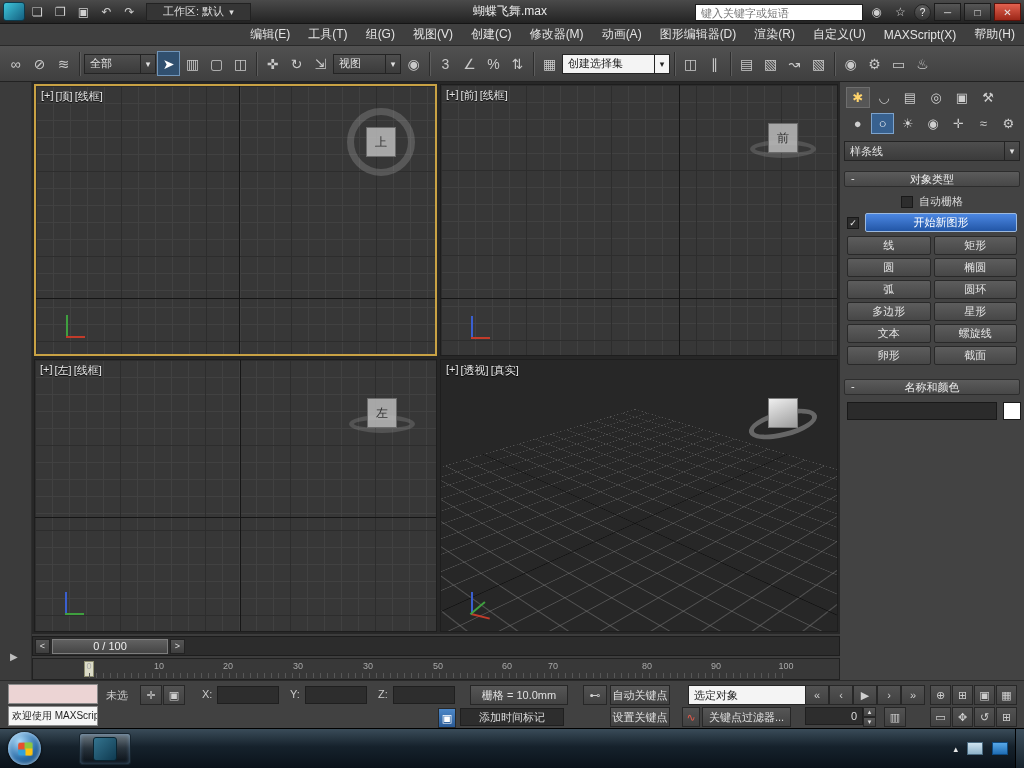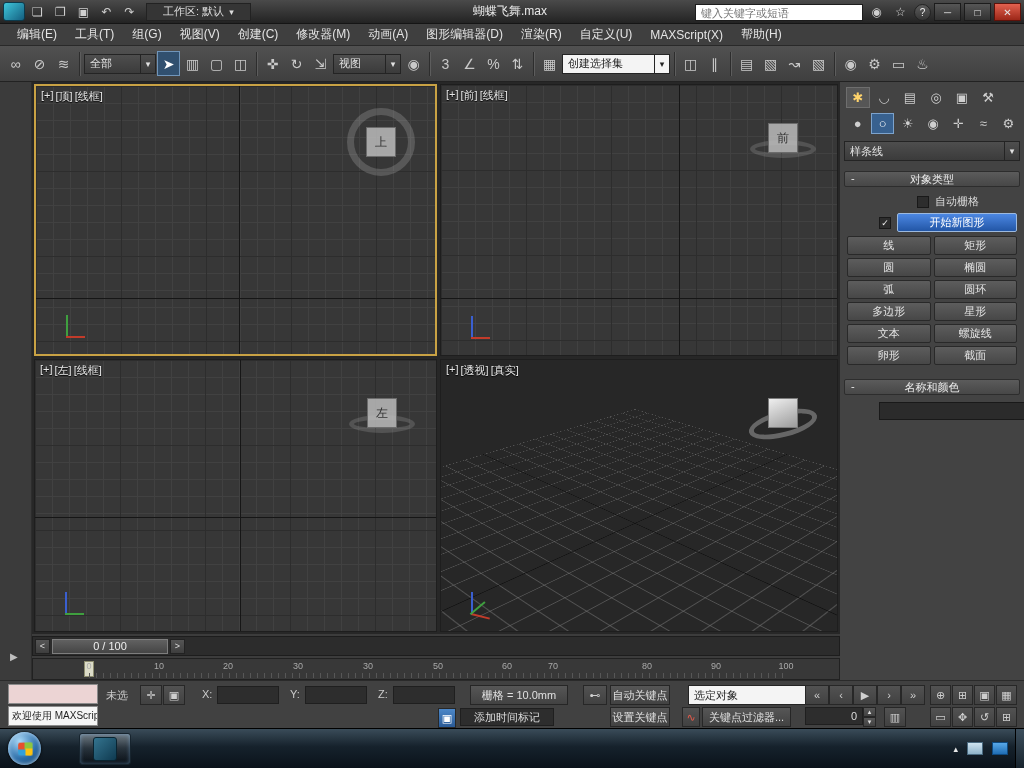--- a/index.html
+++ b/index.html
@@ -13,21 +13,21 @@
 .tb-ico{width:21px;height:19px;display:flex;align-items:center;justify-content:center;color:#cfcfcf;font-size:12px;flex:0 0 auto;}
 .workspace{display:flex;align-items:center;gap:5px;background:#353535;border:1px solid #222;height:18px;padding:0 16px;color:#ddd;font-size:11px;flex:0 0 auto;margin-left:4px;}
 .tb-title{position:absolute;left:300px;width:420px;text-align:center;color:#e9e9e9;font-size:12px;pointer-events:none;}
 .tb-right{margin-left:auto;display:flex;align-items:flex-end;gap:3px;}
 .search-input{width:168px;height:17px;background:#fff;border:1px solid #1d1d1d;color:#444;font-size:11px;padding:0 5px;}
 .help-circle{width:17px;height:17px;border-radius:50%;background:linear-gradient(#5c5c5c,#353535);border:1px solid #222;display:flex;align-items:center;justify-content:center;font-size:10px;color:#eee;}
 .win-btn{width:27px;height:18px;display:flex;align-items:center;justify-content:center;color:#e6e6e6;font-size:10px;background:linear-gradient(#565656,#323232);border:1px solid #1c1c1c;}
 .win-close{background:linear-gradient(#e2614f,#9c2718);border-color:#5e120a;}
 
 
-.menubar{height:22px;background:#3f3f3f;display:flex;align-items:center;padding-left:8px;border-bottom:1px solid #292929;}
+.menubar{height:22px;background:#3f3f3f;display:flex;align-items:center;padding-left:8px;border-bottom:1px solid #292929;justify-content:flex-end;}
 .menu-item{padding:3px 9px;color:#e4e4e4;font-size:12px;white-space:nowrap;}
 
 
 .toolbar{height:36px;background:linear-gradient(#515151,#3f3f3f);display:flex;align-items:center;gap:1px;padding:0 4px;border-bottom:1px solid #222;}
 .t-ico{min-width:23px;height:25px;display:flex;align-items:center;justify-content:center;color:#c9c9c9;font-size:14px;border:1px solid transparent;flex:0 0 auto;}
 .t-ico.active{background:#31506f;border:1px solid #7095ba;color:#fff;}
 .t-sep{width:1px;height:24px;background:#2d2d2d;margin:0 3px;box-shadow:1px 0 0 #5d5d5d;flex:0 0 auto;}
 .combo{height:20px;display:flex;align-items:center;border:1px solid #242424;flex:0 0 auto;}
 .combo.dark{background:linear-gradient(#4e4e4e,#3b3b3b);color:#e2e2e2;}
 .combo.light{background:#f4f4f4;color:#222;}
@@ -80,21 +80,21 @@
 
 .cmd-panel{width:184px;background:#434343;padding:3px 4px;font-size:11px;flex:0 0 auto;}
 .cp-tabs{display:flex;gap:2px;padding:2px 0 3px 2px;}
 .cp-tab{width:24px;height:21px;display:flex;align-items:center;justify-content:center;color:#cfcfcf;font-size:13px;}
 .cp-tab.active{background:#565656;border:1px solid #6e6e6e;color:#ffd36a;}
 .cp-tab.bluesel{background:#38618f;border:1px solid #7da3cc;color:#fff;}
 .cp-combo{width:100%;margin:4px 0 2px 0;}
 .rollout-hd{height:16px;margin-top:10px;background:linear-gradient(#5b5b5b,#474747);border:1px solid #2d2d2d;border-radius:2px;display:flex;align-items:center;justify-content:center;position:relative;color:#ececec;font-size:11px;}
 .rollout-hd .minus{position:absolute;left:6px;top:0;}
 .cp-body{padding:7px 3px 4px 3px;display:flex;flex-direction:column;gap:4px;}
-.cp-row{display:flex;align-items:center;gap:6px;margin-left:32px;}
+.cp-row{display:flex;align-items:center;gap:6px;}
 .checkbox{width:12px;height:12px;background:#2d2d2d;border:1px solid #191919;display:flex;align-items:center;justify-content:center;font-size:9px;color:#efefef;flex:0 0 auto;}
 .btn{height:19px;background:linear-gradient(#5d5d5d,#474747);border:1px solid #292929;border-radius:2px;display:flex;align-items:center;justify-content:center;color:#e4e4e4;font-size:11px;}
 .btn.primary{background:linear-gradient(#4c87e2,#2256a6);border:1px solid #9cb9de;color:#fff;text-align:right;}
 .shape-grid{display:grid;grid-template-columns:1fr 1fr;gap:3px;}
 .name-input{flex:1;height:18px;background:#2b2b2b;border:1px solid #191919;color:#ddd;padding:0 3px;font-size:11px;}
 .color-swatch{width:18px;height:18px;background:#fff;border:1px solid #191919;flex:0 0 auto;}
 
 
 .statusbar{position:relative;height:48px;background:#414141;border-top:1px solid #2a2a2a;font-size:11px;}
 .sb-field{position:absolute;height:18px;background:#2d2d2d;border:1px solid #1f1f1f;color:#dcdcdc;display:flex;align-items:center;padding:0 5px;}
@@ -411,21 +411,21 @@
     <span class="sb-ico" style="left:853px;top:4px;width:24px;">▶</span>
     <span class="sb-ico" style="left:877px;top:4px;width:24px;">›</span>
     <span class="sb-ico" style="left:901px;top:4px;width:24px;">»</span>
 
     <span class="sb-ico" style="left:930px;top:4px;width:21px;">⊕</span>
     <span class="sb-ico" style="left:952px;top:4px;width:21px;">⊞</span>
     <span class="sb-ico" style="left:974px;top:4px;width:21px;">▣</span>
     <span class="sb-ico" style="left:996px;top:4px;width:21px;">▦</span>
 
     <span class="sb-ico" style="left:438px;top:27px;width:18px;background:linear-gradient(#4c87c8,#2a5a96);color:#fff;">▣</span>
-    <div class="sb-field" style="left:460px;top:27px;width:94px;justify-content:center;">添加时间标记</div>
+    <div class="sb-field" style="left:460px;top:27px;width:104px;justify-content:center;">添加时间标记</div>
 
     <div class="sb-btn" style="left:610px;top:26px;width:60px;">设置关键点</div>
     <span class="sb-ico" style="left:682px;top:26px;width:18px;color:#e25a4a;">∿</span>
     <div class="sb-btn" style="left:702px;top:26px;width:89px;">关键点过滤器...</div>
 
     <div class="sb-field" style="left:805px;top:26px;width:58px;justify-content:flex-end;">0</div>
     <div class="spin-col" style="left:863px;top:26px;">
       <span>▴</span>
       <span>▾</span>
     </div>

